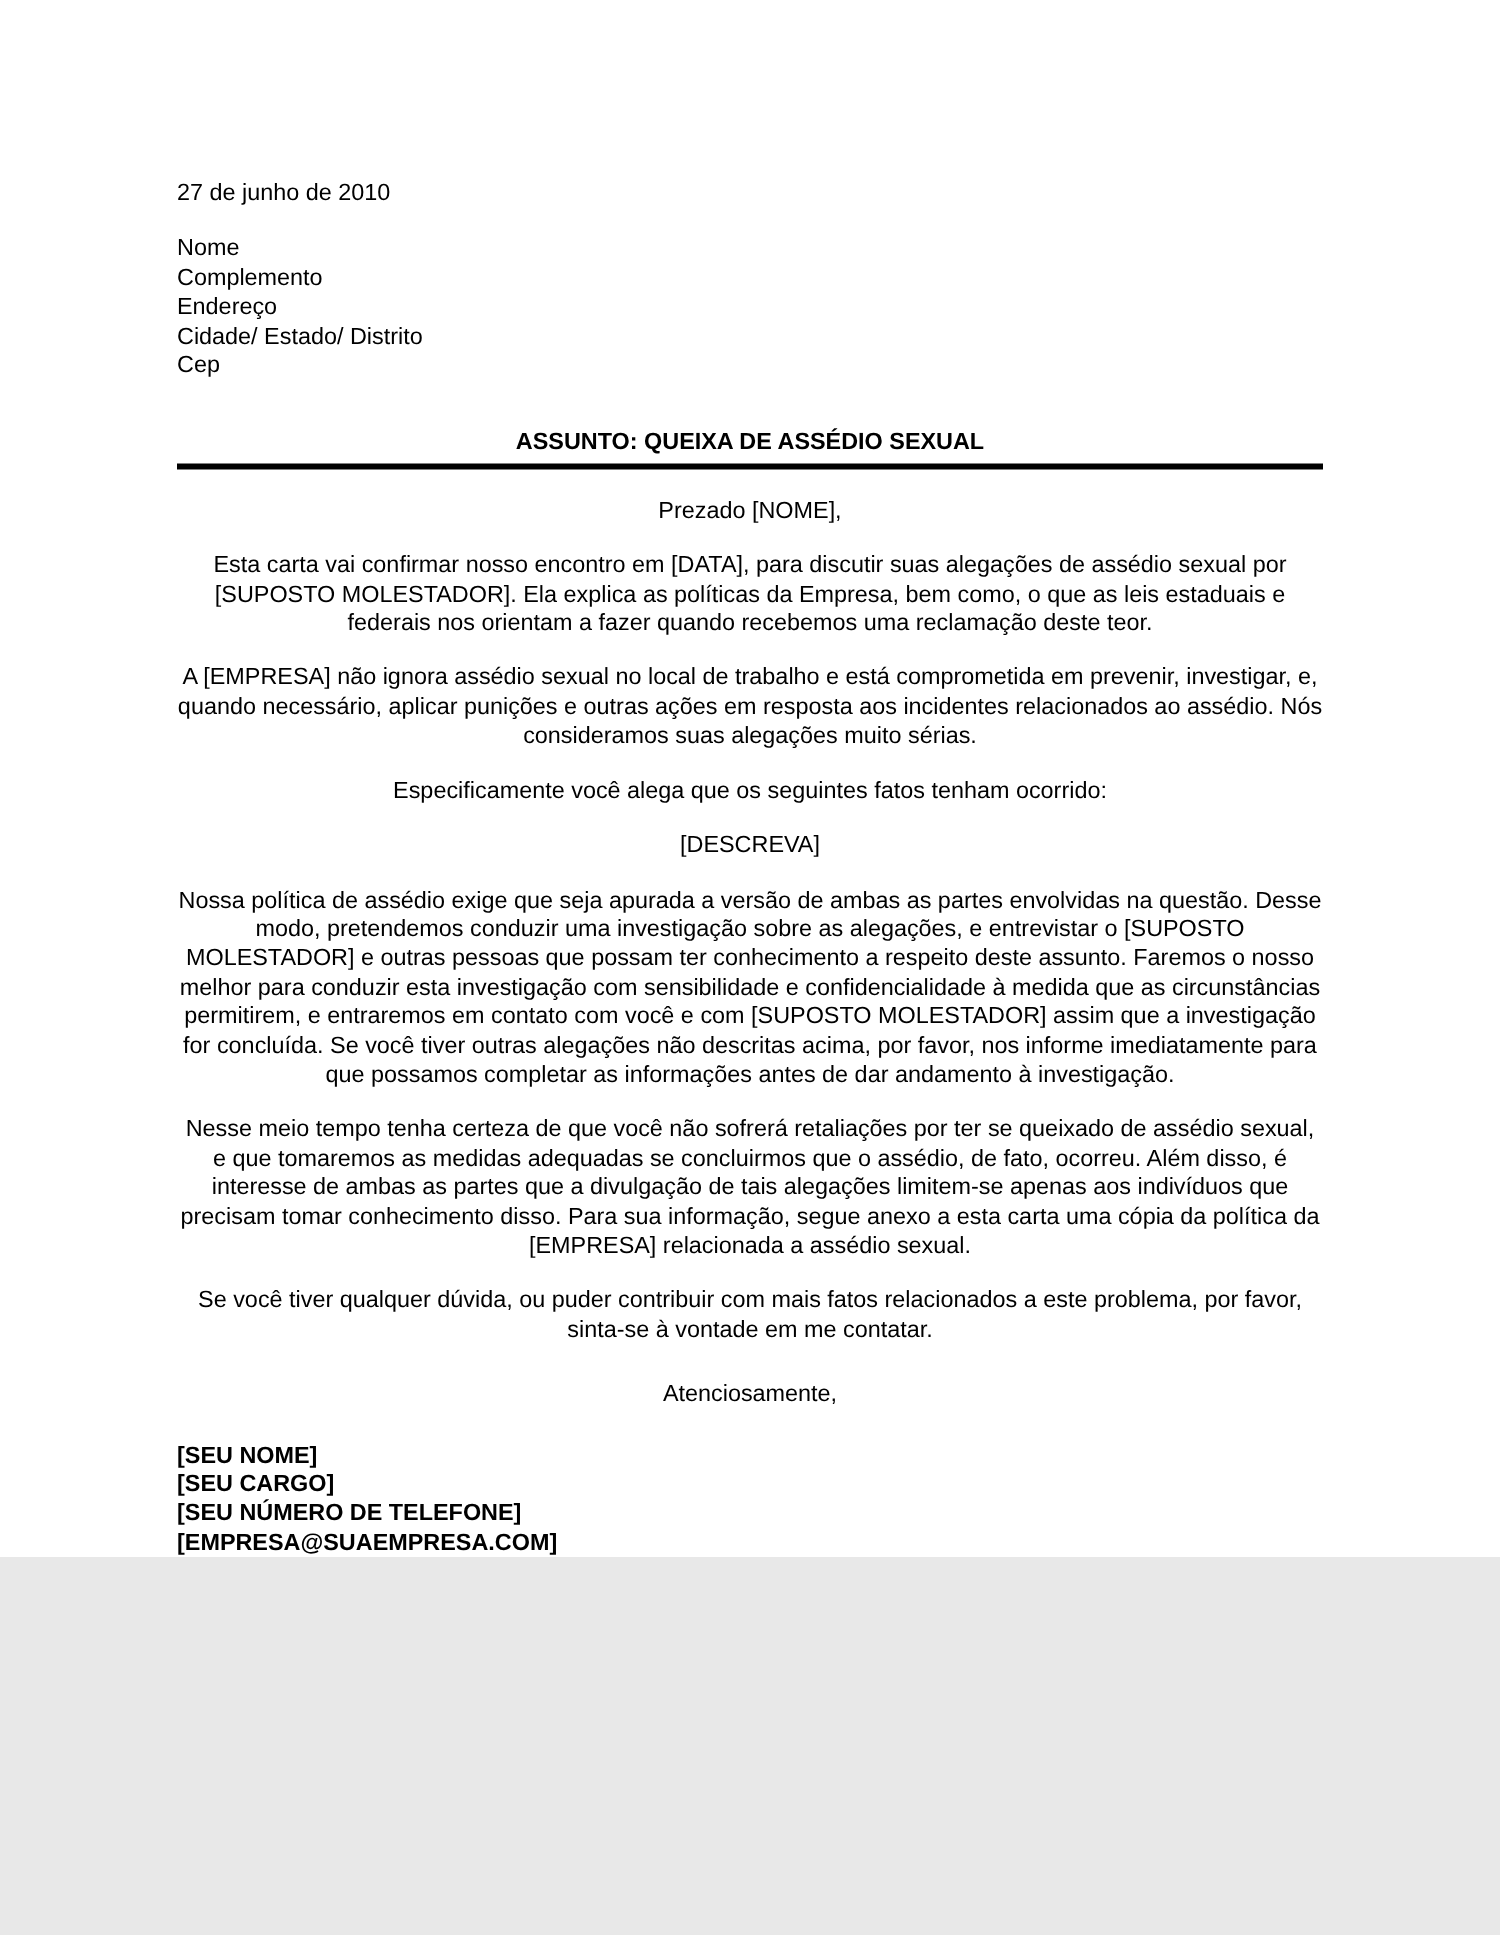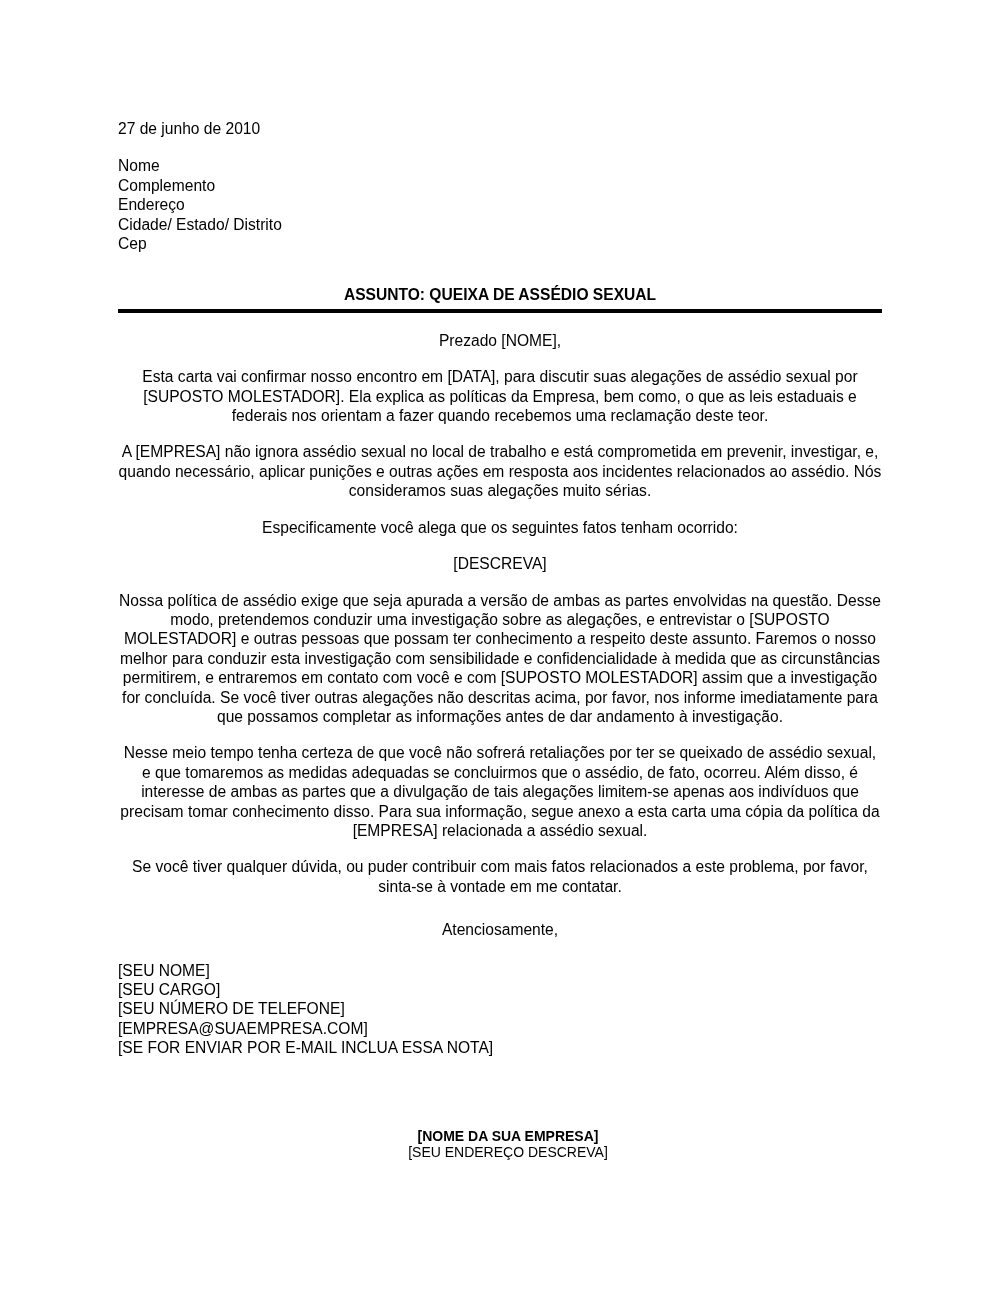--- a/index.html
+++ b/index.html
@@ -1,20 +1,20 @@
 <!DOCTYPE html>
 <html lang="pt"><head>
 <meta charset="utf-8">
 <style>
   * { margin: 0; padding: 0; box-sizing: border-box; }
   html, body { background: #e8e8e8; }
   .page {
     position: relative;
     width: 1000px;
-    height: 1290px;
+    height: 1038px;
     margin: 0 auto;
     background: #ffffff;
     font-family: "Liberation Sans", "DejaVu Sans", sans-serif;
     font-size: 15.6px;
     line-height: 19.4px;
     color: #000000;
     overflow: hidden;
   }
   .content {
     position: absolute;
@@ -30,21 +30,21 @@
     line-height: 19.4px;
     font-weight: bold;
     padding-bottom: 4px;
     border-bottom: 4px solid #000000;
     text-align: center;
   }
   .body p { margin: 17px 0 0 0; text-align: center; }
   .body p.first { margin-top: 18px; }
   .closing { margin-top: 24px !important; }
   .signature-block { margin-top: 21px; }
-  .signature-block p { margin: 0; }
+  .signature-block p { margin: 0; font-weight: bold; }
   .footer {
     position: absolute;
     left: 16px;
     right: 0;
     top: 1128px;
     text-align: center;
     font-size: 14px;
     line-height: 16.4px;
   }
   .footer .company { font-weight: bold; }

